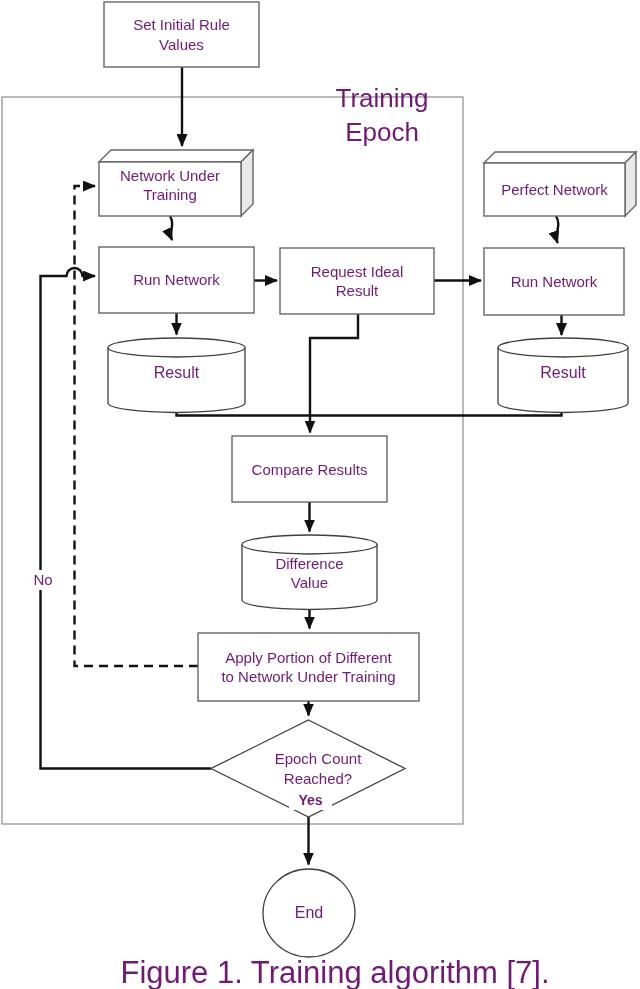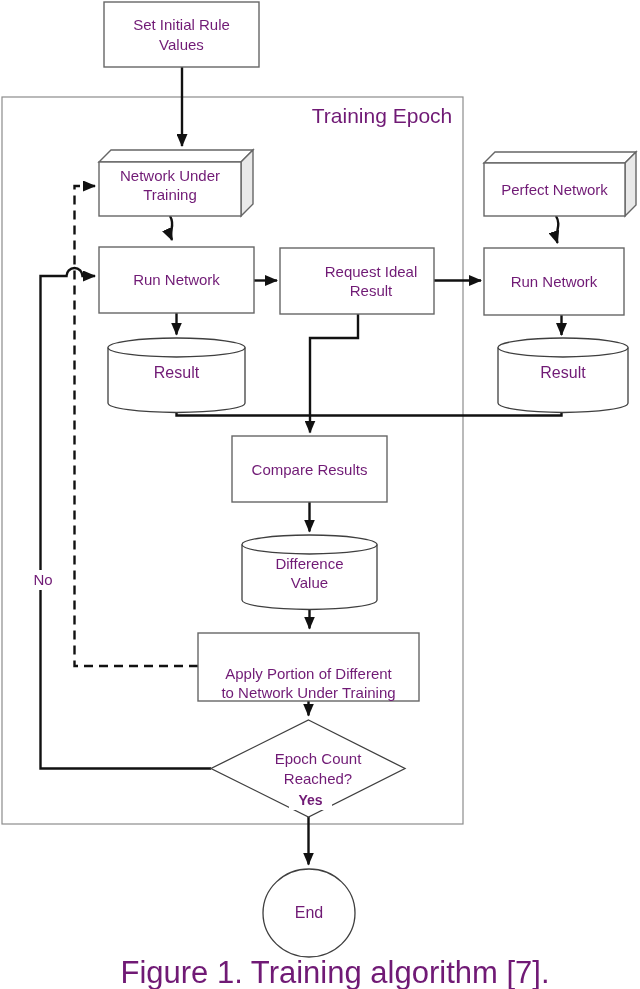--- a/index.html
+++ b/index.html
@@ -6,21 +6,21 @@
   .stage {
     position:relative; width:640px; height:989px; background:#ffffff;
     font-family:"Liberation Sans", sans-serif; color:#1b1b1b; overflow:hidden;
   }
   .stage svg { position:absolute; left:0; top:0; }
   .lbl {
     position:absolute; display:flex; align-items:center; justify-content:center;
     text-align:center; white-space:pre-line; font-size:15px; line-height:1.3;
     color:#701a75; z-index:2;
   }
-  .lbl-epoch-title { font-size:21px;text-align:right; }
+  .lbl-epoch-title { font-size:26px; }
   .lbl-branch { background:#ffffff; font-size:15px; padding:0 2px; }
   .lbl-caption { font-size:31px; }
   .edge { stroke:#111111; stroke-width:2.4; fill:none; }
   .edge-dashed { stroke-dasharray:9 6; }
   .proc { fill:#ffffff; stroke:#666666; stroke-width:1.4; }
   .shape { fill:#ffffff; stroke:#3f3f3f; stroke-width:1.3; }
   .side { fill:#e9e9e9; stroke:#666666; stroke-width:1.4; }
   .topface { fill:#ffffff; stroke:#666666; stroke-width:1.4; }
   .boundary { fill:none; stroke:#8c8c8c; stroke-width:1.2; }
 </style>
@@ -103,35 +103,35 @@
 
   <div class="lbl lbl-epoch-title" style="left:302px; top:103px; width:160px; height:26px;">Training Epoch</div>
 
   <div class="lbl" style="left:99px; top:162px; width:142px; height:46px;">Network Under
 Training</div>
 
   <div class="lbl" style="left:484px; top:163px; width:141px; height:53px;">Perfect Network</div>
 
   <div class="lbl" style="left:99px; top:247px; width:155px; height:66px;">Run Network</div>
 
-  <div class="lbl" style="left:280px; top:248px; width:154px; height:66px;padding-left:14px;">Request Ideal
+  <div class="lbl" style="left:280px; top:248px; width:154px; height:66px;">Request Ideal
 Result</div>
 
   <div class="lbl" style="left:484px; top:248px; width:140px; height:67px;">Run Network</div>
 
   <div class="lbl" style="left:108px; top:340px; width:137px; height:66px; font-size:16px;">Result</div>
 
   <div class="lbl" style="left:498px; top:340px; width:130px; height:66px; font-size:16px;">Result</div>
 
   <div class="lbl" style="left:232px; top:436px; width:155px; height:68px;">Compare Results</div>
 
   <div class="lbl" style="left:242px; top:540px; width:135px; height:66px;">Difference
 Value</div>
 
-  <div class="lbl" style="left:198px; top:633px; width:221px; height:68px;margin-top:16px;">Apply Portion of Different
+  <div class="lbl" style="left:198px; top:633px; width:221px; height:68px;">Apply Portion of Different
 to Network Under Training</div>
 
   <div class="lbl" style="left:221px; top:720px; width:194px; height:97px;">Epoch Count
 Reached?</div>
 
   <div class="lbl" style="left:263px; top:869px; width:92px; height:88px; font-size:16px;">End</div>
 
   <div class="lbl lbl-branch" style="left:26px; top:570px; width:30px; height:20px;">No</div>
 
   <div class="lbl lbl-branch" style="left:289px; top:791px; width:39px; height:19px; font-size:14px;font-weight:bold;">Yes</div>

